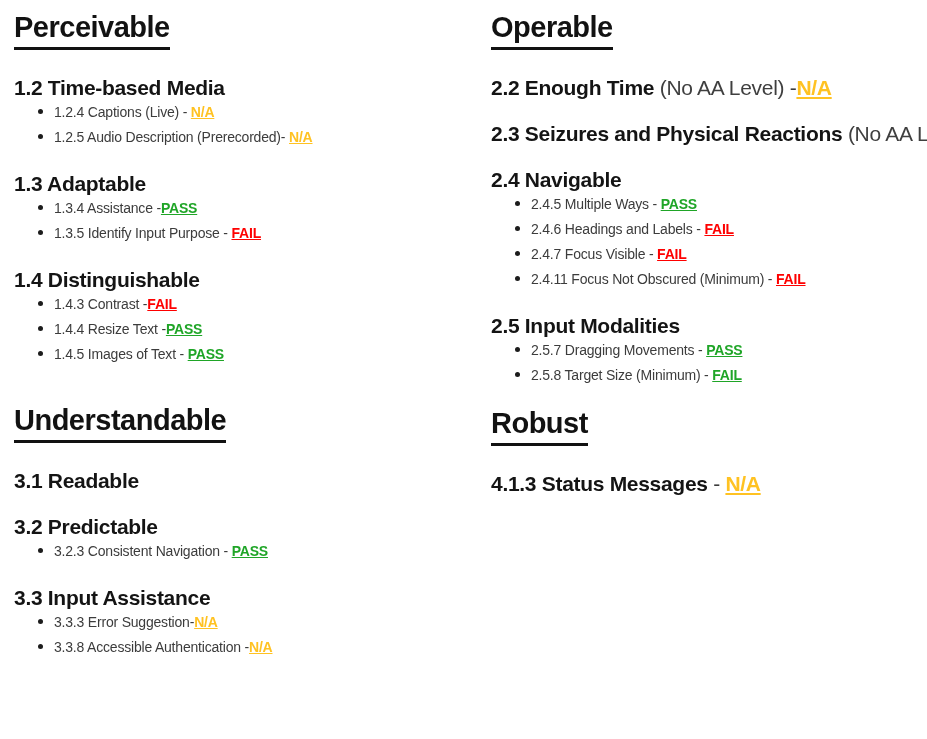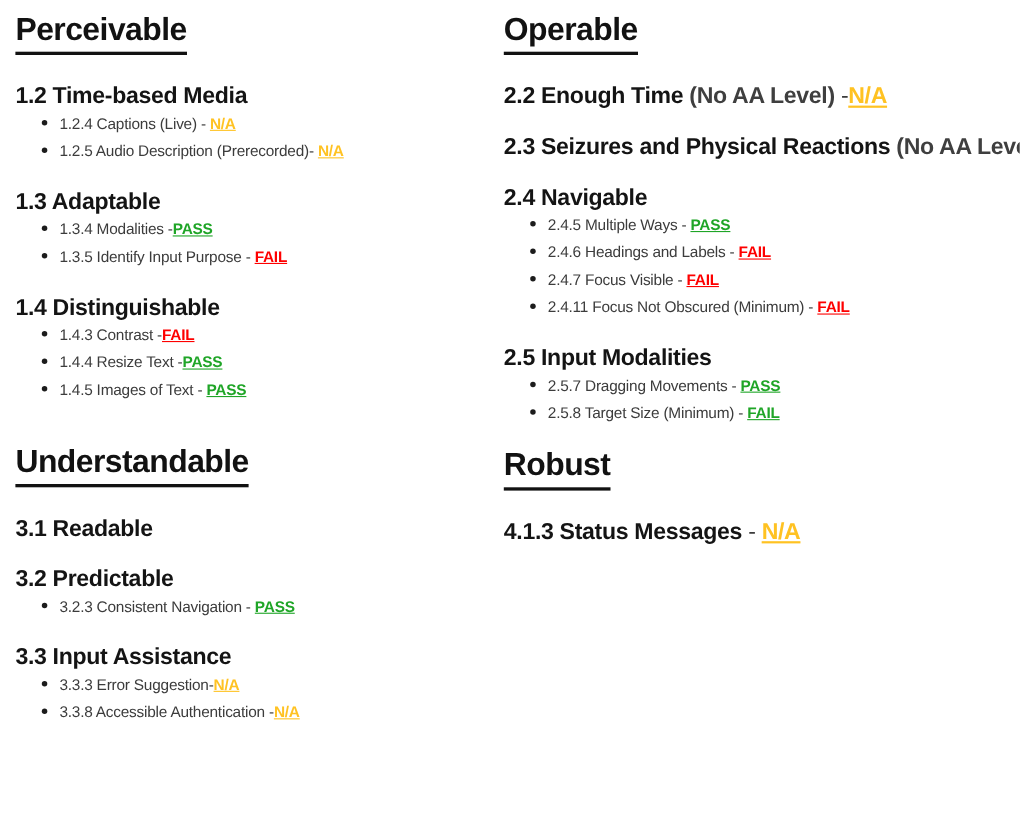--- a/index.html
+++ b/index.html
@@ -6,21 +6,21 @@
   body{
     width:927px;height:739px;overflow:hidden;
     font-family:"Liberation Sans", sans-serif;
     -webkit-font-smoothing:antialiased;
   }
   .page{
     position:relative;box-sizing:border-box;
     width:927px;height:739px;background:#ffffff;
     padding:10px 4px 0 14px;
   }
-  .columns{display:grid;grid-template-columns:444px 1fr;}
+  .columns{display:grid;grid-template-columns:444px 1fr;gap:33px;}
   .col{min-width:0;}
 
   .section + .section{margin-top:36px;}
   .section.tight{margin-top:18px;}
 
   h1.section-title{
     margin:0 0 26px 0;
     font-size:29px;line-height:1.2;font-weight:700;
     letter-spacing:-0.5px;color:#121212;
   }
@@ -28,21 +28,21 @@
     display:inline-block;
     border-bottom:3px solid #121212;
     padding-bottom:2px;
   }
 
   .group{margin-top:22px;}
   .group-heading{
     font-size:21px;line-height:24px;font-weight:700;
     letter-spacing:-0.3px;color:#141414;white-space:nowrap;
   }
-  .g-suffix{font-weight:700;color:#3f3f3f;white-space:pre;}
+  .g-suffix{font-weight:400;color:#3f3f3f;white-space:pre;}
   .sep{white-space:pre;color:#3c3c3c;font-weight:400;}
   .status{font-weight:700;white-space:pre;text-decoration:underline;}
 
   ul.items{list-style:none;margin:0;padding:0 0 0 24px;}
   li.item{
     font-size:14px;line-height:25px;color:#3c3c3c;
     letter-spacing:-0.2px;white-space:nowrap;
   }
   .bullet{
     display:inline-block;width:5px;height:5px;border-radius:50%;
@@ -65,21 +65,21 @@
           <div class="group-heading"><span class="g-title">1.2 Time-based Media</span></div>
           <ul class="items">
             <li class="item"><span class="bullet"></span><span class="lbl">1.2.4 Captions (Live)</span><span class="sep"> - </span><span class="status" style="color: rgb(255, 194, 34);">N/A</span></li>
             <li class="item"><span class="bullet"></span><span class="lbl">1.2.5 Audio Description (Prerecorded)</span><span class="sep">- </span><span class="status" style="color: rgb(255, 194, 34);">N/A</span></li>
           </ul>
         </div>
 
         <div class="group">
           <div class="group-heading"><span class="g-title">1.3 Adaptable</span></div>
           <ul class="items">
-            <li class="item"><span class="bullet"></span><span class="lbl">1.3.4 Modalities</span><span class="sep"> -</span><span class="status" style="color: rgb(31, 165, 39);">PASS</span></li>
+            <li class="item"><span class="bullet"></span><span class="lbl">1.3.4 Assistance</span><span class="sep"> -</span><span class="status" style="color: rgb(31, 165, 39);">PASS</span></li>
             <li class="item"><span class="bullet"></span><span class="lbl">1.3.5 Identify Input Purpose</span><span class="sep"> - </span><span class="status" style="color: rgb(254, 0, 0);">FAIL</span></li>
           </ul>
         </div>
 
         <div class="group">
           <div class="group-heading"><span class="g-title">1.4 Distinguishable</span></div>
           <ul class="items">
             <li class="item"><span class="bullet"></span><span class="lbl">1.4.3 Contrast</span><span class="sep"> -</span><span class="status" style="color: rgb(254, 0, 0);">FAIL</span></li>
             <li class="item"><span class="bullet"></span><span class="lbl">1.4.4 Resize Text</span><span class="sep"> -</span><span class="status" style="color: rgb(31, 165, 39);">PASS</span></li>
             <li class="item"><span class="bullet"></span><span class="lbl">1.4.5 Images of Text</span><span class="sep"> - </span><span class="status" style="color: rgb(31, 165, 39);">PASS</span></li>

